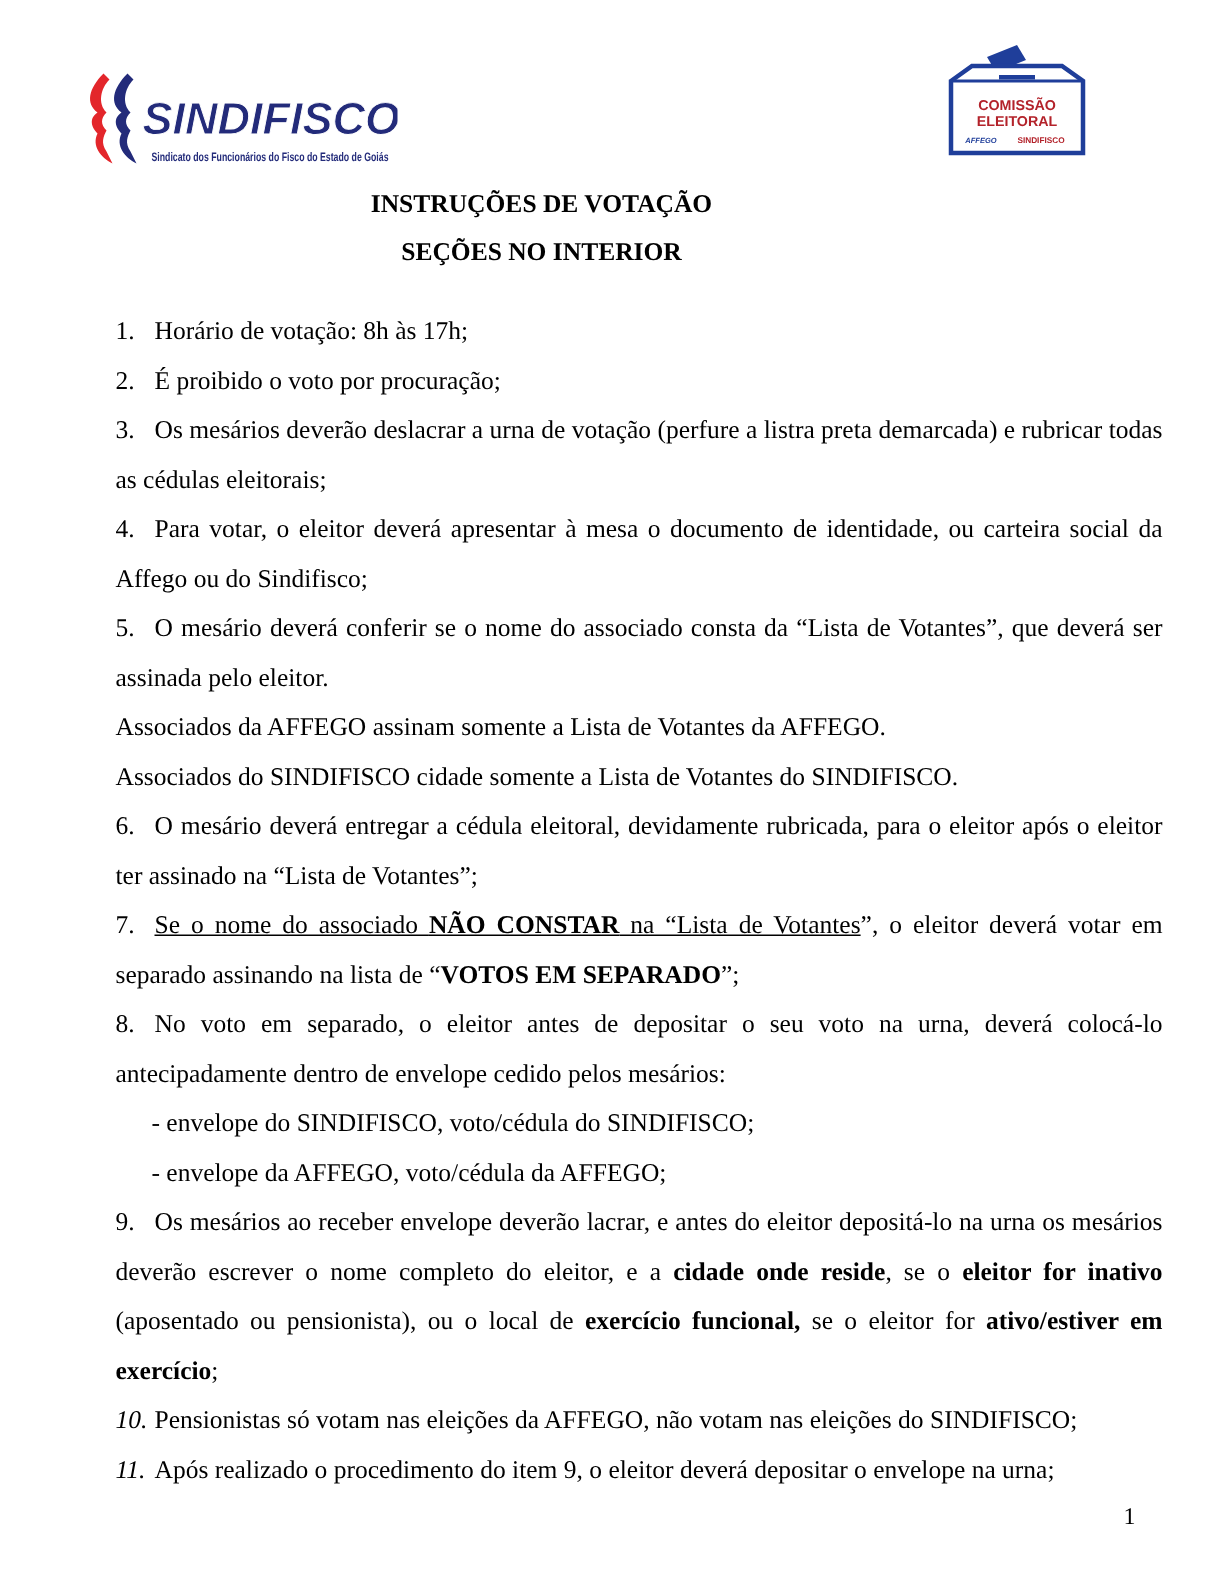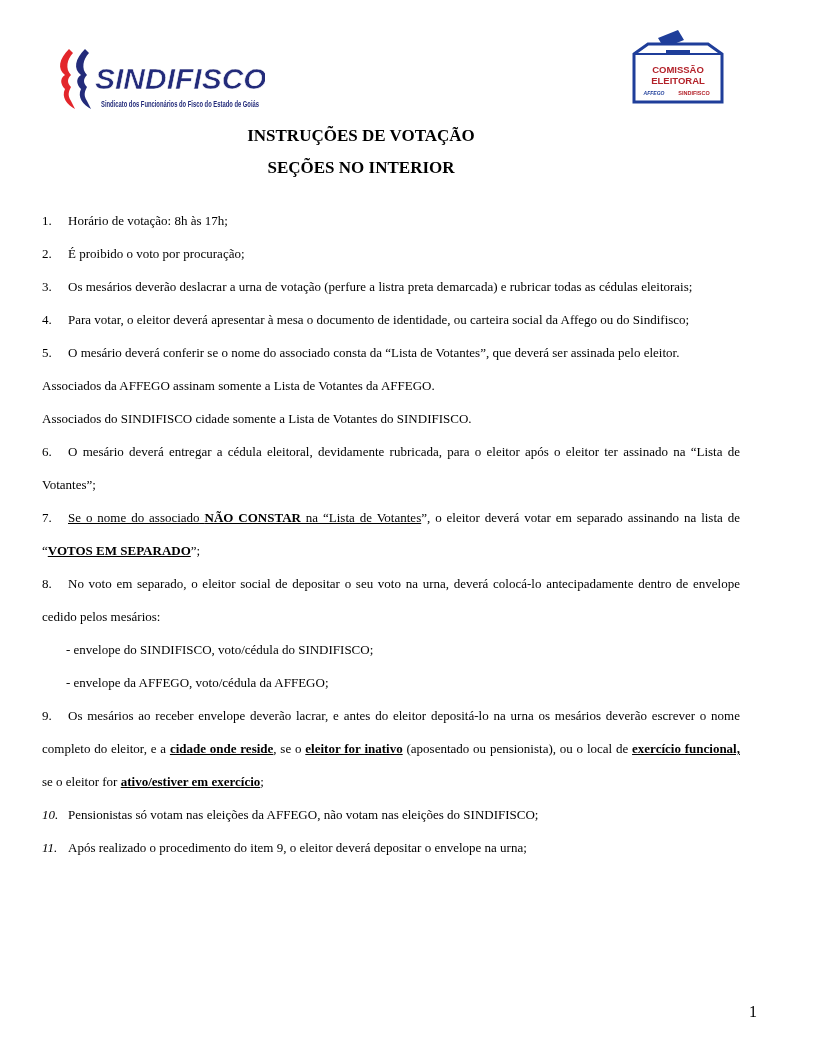--- a/index.html
+++ b/index.html
@@ -3,28 +3,28 @@
 <meta charset="utf-8">
 <style>
   html, body { margin: 0; padding: 0; background: #ffffff; }
   body { width: 816px; height: 1056px; position: relative; overflow: hidden;
          font-family: "Liberation Serif", serif; color: #000; }
   .logo-left { position: absolute; left: 55px; top: 45px; width: 210px; height: 70px; }
   .logo-right { position: absolute; left: 628px; top: 28px; width: 100px; height: 78px; }
   .title-block { position: absolute; top: 120px; left: 0; width: 722px; text-align: center;
                  font-weight: bold; font-size: 17px; }
   .title-block div { height: 32px; line-height: 32px; }
-  .body { position: absolute; left: 42px; top: 204px; width: 698px;
-          font-size: 13px; line-height: 33px; }
+  .body { position: absolute; left: 77px; top: 204px; width: 698px;
+          font-size: 17px; line-height: 33px; }
   .p { text-align: justify; text-align-last: left; margin: 0; }
   .num { display: inline-block; width: 26px; }
   .num.w { width: 26px; font-style: italic; }
   .indent { padding-left: 24px; }
   u { text-decoration: underline; }
-  b { font-weight: bold; text-decoration: underline; }
+  b { font-weight: bold; }
   .pageno { position: absolute; right: 59px; top: 1003px; font-size: 16px; }
   .u10 { }
 </style>
 </head>
 <body>
 
 <div class="logo-left">
   <svg width="210" height="70" viewBox="0 0 210 70">
     <path d="M14 4 C4 14 2 24 10 30 C4 34 6 40 10 44 C6 52 12 60 20 64 L16 56 C12 50 14 46 16 42 C12 38 12 34 16 30 C10 24 12 14 18 8 Z" fill="#e3262b"></path>
     <path d="M30 4 C20 14 18 24 26 30 C20 34 22 40 26 44 C22 52 28 60 36 64 L32 56 C28 50 30 46 32 42 C28 38 28 34 32 30 C26 24 28 14 34 8 Z" fill="#232b7a"></path>
@@ -54,21 +54,21 @@
 <div class="body">
   <p class="p"><span class="num">1.</span><span>Horário de votação: 8h às 17h;</span></p>
   <p class="p"><span class="num">2.</span><span>É proibido o voto por procuração;</span></p>
   <p class="p"><span class="num">3.</span><span>Os mesários deverão deslacrar a urna de votação (perfure a listra preta demarcada) e rubricar todas as cédulas eleitorais;</span></p>
   <p class="p"><span class="num">4.</span><span>Para votar, o eleitor deverá apresentar à mesa o documento de identidade, ou carteira social da Affego ou do Sindifisco;</span></p>
   <p class="p"><span class="num">5.</span><span>O mesário deverá conferir se o nome do associado consta da “Lista de Votantes”, que deverá ser assinada pelo eleitor.</span></p>
   <p class="p">Associados da AFFEGO assinam somente a Lista de Votantes da AFFEGO.</p>
   <p class="p">Associados do SINDIFISCO cidade somente a Lista de Votantes do SINDIFISCO.</p>
   <p class="p"><span class="num">6.</span><span>O mesário deverá entregar a cédula eleitoral, devidamente rubricada, para o eleitor após o eleitor ter assinado na “Lista de Votantes”;</span></p>
   <p class="p"><span class="num">7.</span><u><span>Se o nome do associado </span><b>NÃO CONSTAR</b><span> na “Lista de Votantes</span></u><span>”, o eleitor deverá votar em separado assinando na lista de “</span><b>VOTOS EM SEPARADO</b><span>”;</span></p>
-  <p class="p"><span class="num">8.</span><span>No voto em separado, o eleitor social de depositar o seu voto na urna, deverá colocá-lo antecipadamente dentro de envelope cedido pelos mesários:</span></p>
+  <p class="p"><span class="num">8.</span><span>No voto em separado, o eleitor antes de depositar o seu voto na urna, deverá colocá-lo antecipadamente dentro de envelope cedido pelos mesários:</span></p>
   <p class="p indent">- envelope do SINDIFISCO, voto/cédula do SINDIFISCO;</p>
   <p class="p indent">- envelope da AFFEGO, voto/cédula da AFFEGO;</p>
   <p class="p"><span class="num">9.</span><span>Os mesários ao receber envelope deverão lacrar, e antes do eleitor depositá-lo na urna os mesários deverão escrever o nome completo do eleitor, e a </span><b>cidade onde reside</b><span>, se o </span><b>eleitor for inativo</b><span> (aposentado ou pensionista), ou o local de </span><b>exercício funcional,</b><span> se o eleitor for </span><b>ativo/estiver em exercício</b><span>;</span></p>
   <p class="p"><span class="num w">10.</span><span class="u10">Pensionistas só votam nas eleições da AFFEGO, não votam nas eleições do SINDIFISCO;</span></p>
   <p class="p"><span class="num w">11.</span><span>Após realizado o procedimento do item 9, o eleitor deverá depositar o envelope na urna;</span></p>
 </div>
 
 <div class="pageno">1</div>
 
 </body></html>

